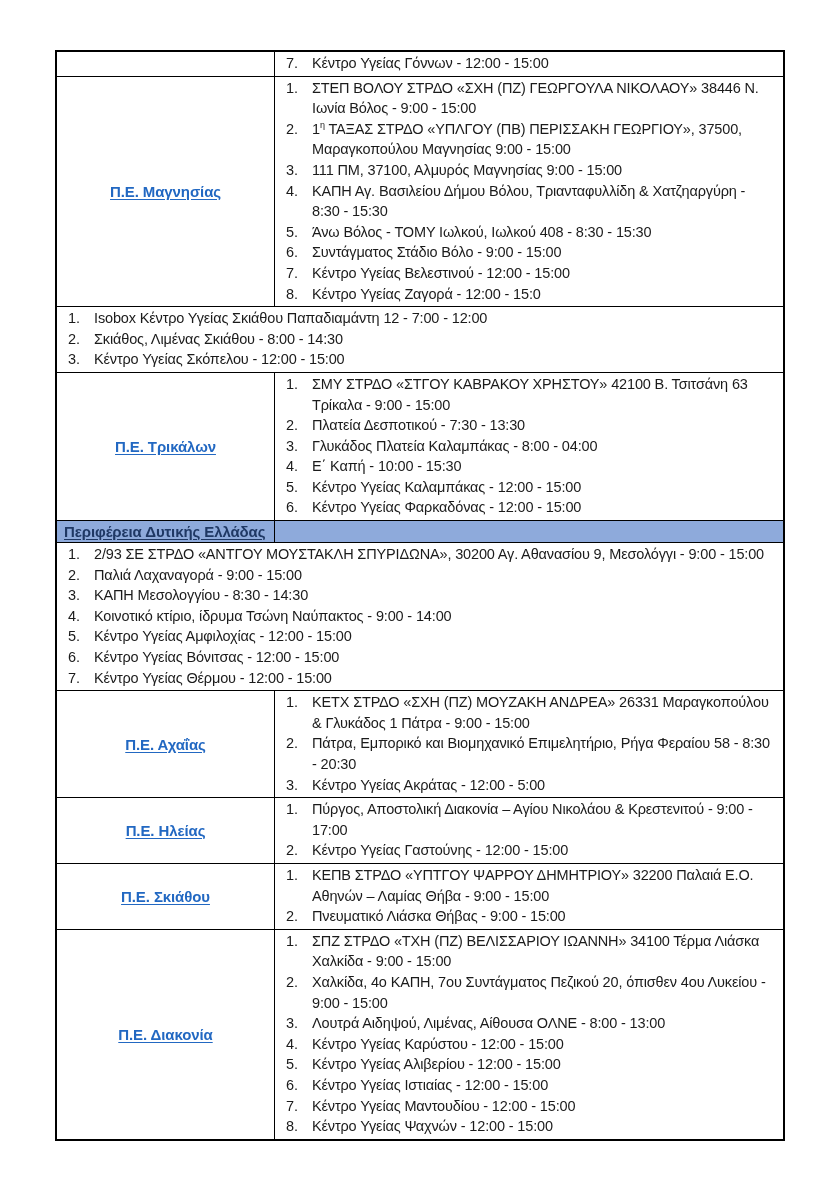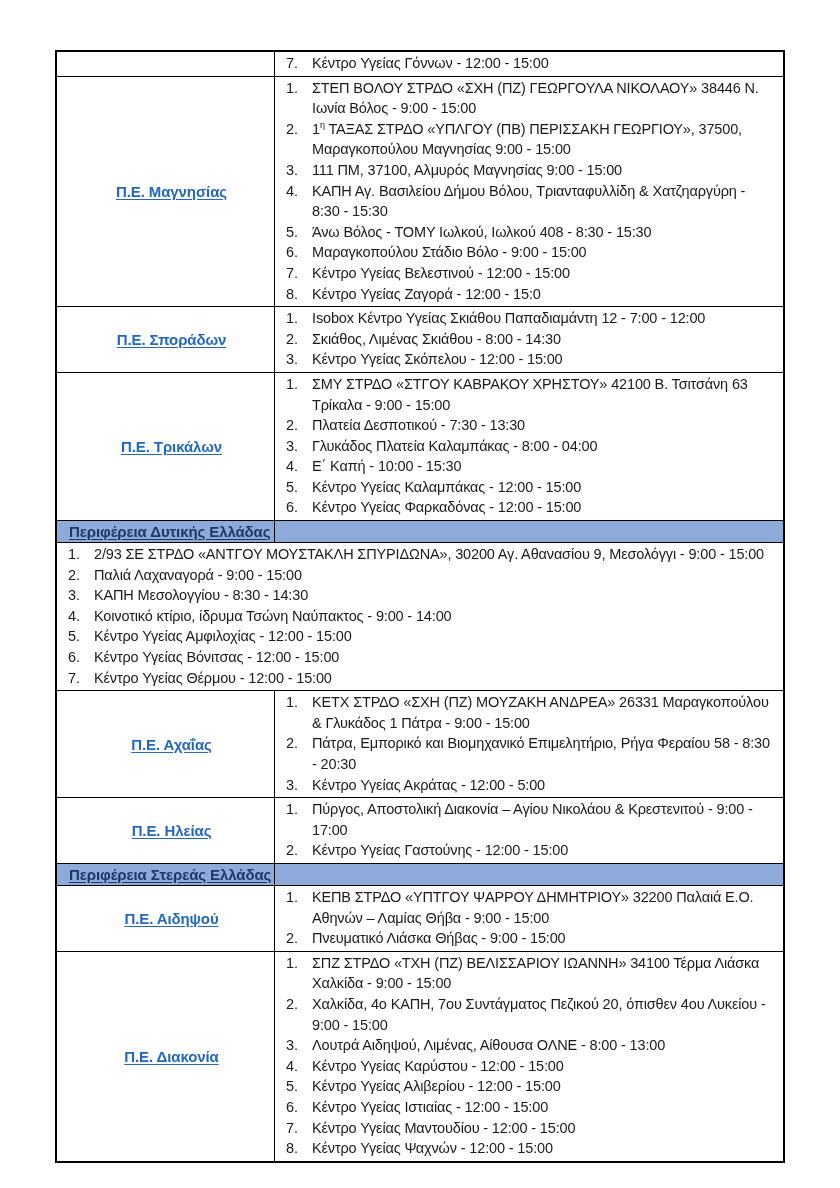--- a/index.html
+++ b/index.html
@@ -36,21 +36,20 @@
   .row:not(:last-child) {
     border-bottom: 1px solid var(--border, #000);
   }
   .region-cell {
     flex: 0 0 218px;
     box-sizing: border-box;
     border-right: 1.5px solid var(--border, #000);
     display: flex;
     align-items: center;
     justify-content: center;
-    padding-left: 12px;
   }
   .region-label {
     font-size: 15px;
     font-weight: bold;
     text-decoration: underline;
     text-underline-offset: 2px;
     color: var(--region-link, #2268C2);
     letter-spacing: -0.1px;
   }
   .items-cell {
@@ -84,20 +83,21 @@
     line-height: 0;
     vertical-align: super;
   }
   .row.band {
     background: var(--band-bg, #8EAADB);
     border-bottom: 1.5px solid var(--border, #000);
     min-height: 21px;
   }
   .row.band .region-cell {
     justify-content: flex-start;
+    padding-left: 7px;
   }
   .band-label {
     font-size: 15px;
     font-weight: bold;
     text-decoration: underline;
     text-underline-offset: 2px;
     color: var(--band-text, #1F3864);
     letter-spacing: -0.1px;
     line-height: 21px;
   }
@@ -136,36 +136,33 @@
           <div class="item">
             <span class="num">4.</span>
             <span class="itext"><span>ΚΑΠΗ Αγ. Βασιλείου Δήμου Βόλου, Τριανταφυλλίδη &amp; Χατζηαργύρη - </span><span class="time">8:30 - 15:30</span></span>
           </div>
           <div class="item">
             <span class="num">5.</span>
             <span class="itext"><span>Άνω Βόλος - ΤΟΜΥ Ιωλκού, Ιωλκού 408 - </span><span class="time">8:30 - 15:30</span></span>
           </div>
           <div class="item">
             <span class="num">6.</span>
-            <span class="itext"><span>Μαραγκοπούλου Στάδιο Βόλο - </span><span class="time">9:00 - 15:00</span></span>
+            <span class="itext"><span>Συντάγματος Στάδιο Βόλο - </span><span class="time">9:00 - 15:00</span></span>
           </div>
           <div class="item">
             <span class="num">7.</span>
             <span class="itext"><span>Κέντρο Υγείας Βελεστινού - </span><span class="time">12:00 - 15:00</span></span>
           </div>
           <div class="item">
             <span class="num">8.</span>
             <span class="itext"><span>Κέντρο Υγείας Ζαγορά - </span><span class="time">12:00 - 15:0</span></span>
           </div>
         </div>
       </div>
       <div class="row entry">
-        <div class="region-cell">
-          <span class="region-label">Π.Ε. Σποράδων</span>
-        </div>
         <div class="items-cell">
           <div class="item">
             <span class="num">1.</span>
             <span class="itext"><span>Isobox Κέντρο Υγείας Σκιάθου Παπαδιαμάντη 12 - </span><span class="time">7:00 - 12:00</span></span>
           </div>
           <div class="item">
             <span class="num">2.</span>
             <span class="itext"><span>Σκιάθος, Λιμένας Σκιάθου - </span><span class="time">8:00 - 14:30</span></span>
           </div>
           <div class="item">
@@ -270,29 +267,23 @@
           <div class="item">
             <span class="num">1.</span>
             <span class="itext"><span>Πύργος, Αποστολική Διακονία – Αγίου Νικολάου &amp; Κρεστενιτού - </span><span class="time">9:00 - 17:00</span></span>
           </div>
           <div class="item">
             <span class="num">2.</span>
             <span class="itext"><span>Κέντρο Υγείας Γαστούνης - </span><span class="time">12:00 - 15:00</span></span>
           </div>
         </div>
       </div>
-      <div class="row band">
-        <div class="region-cell">
-          <span class="band-label">Περιφέρεια Στερεάς Ελλάδας</span>
-        </div>
-        <div class="items-cell"></div>
-      </div>
-      <div class="row entry">
-        <div class="region-cell">
-          <span class="region-label">Π.Ε. Αιδηψού</span>
+      <div class="row entry">
+        <div class="region-cell">
+          <span class="region-label">Π.Ε. Σκιάθου</span>
         </div>
         <div class="items-cell">
           <div class="item">
             <span class="num">1.</span>
             <span class="itext"><span>ΚΕΠΒ ΣΤΡΔΟ «ΥΠΤΓΟΥ ΨΑΡΡΟΥ ΔΗΜΗΤΡΙΟΥ» 32200 Παλαιά Ε.Ο. Αθηνών – Λαμίας Θήβα - </span><span class="time">9:00 - 15:00</span></span>
           </div>
           <div class="item">
             <span class="num">2.</span>
             <span class="itext"><span>Πνευματικό Λιάσκα Θήβας - </span><span class="time">9:00 - 15:00</span></span>
           </div>

